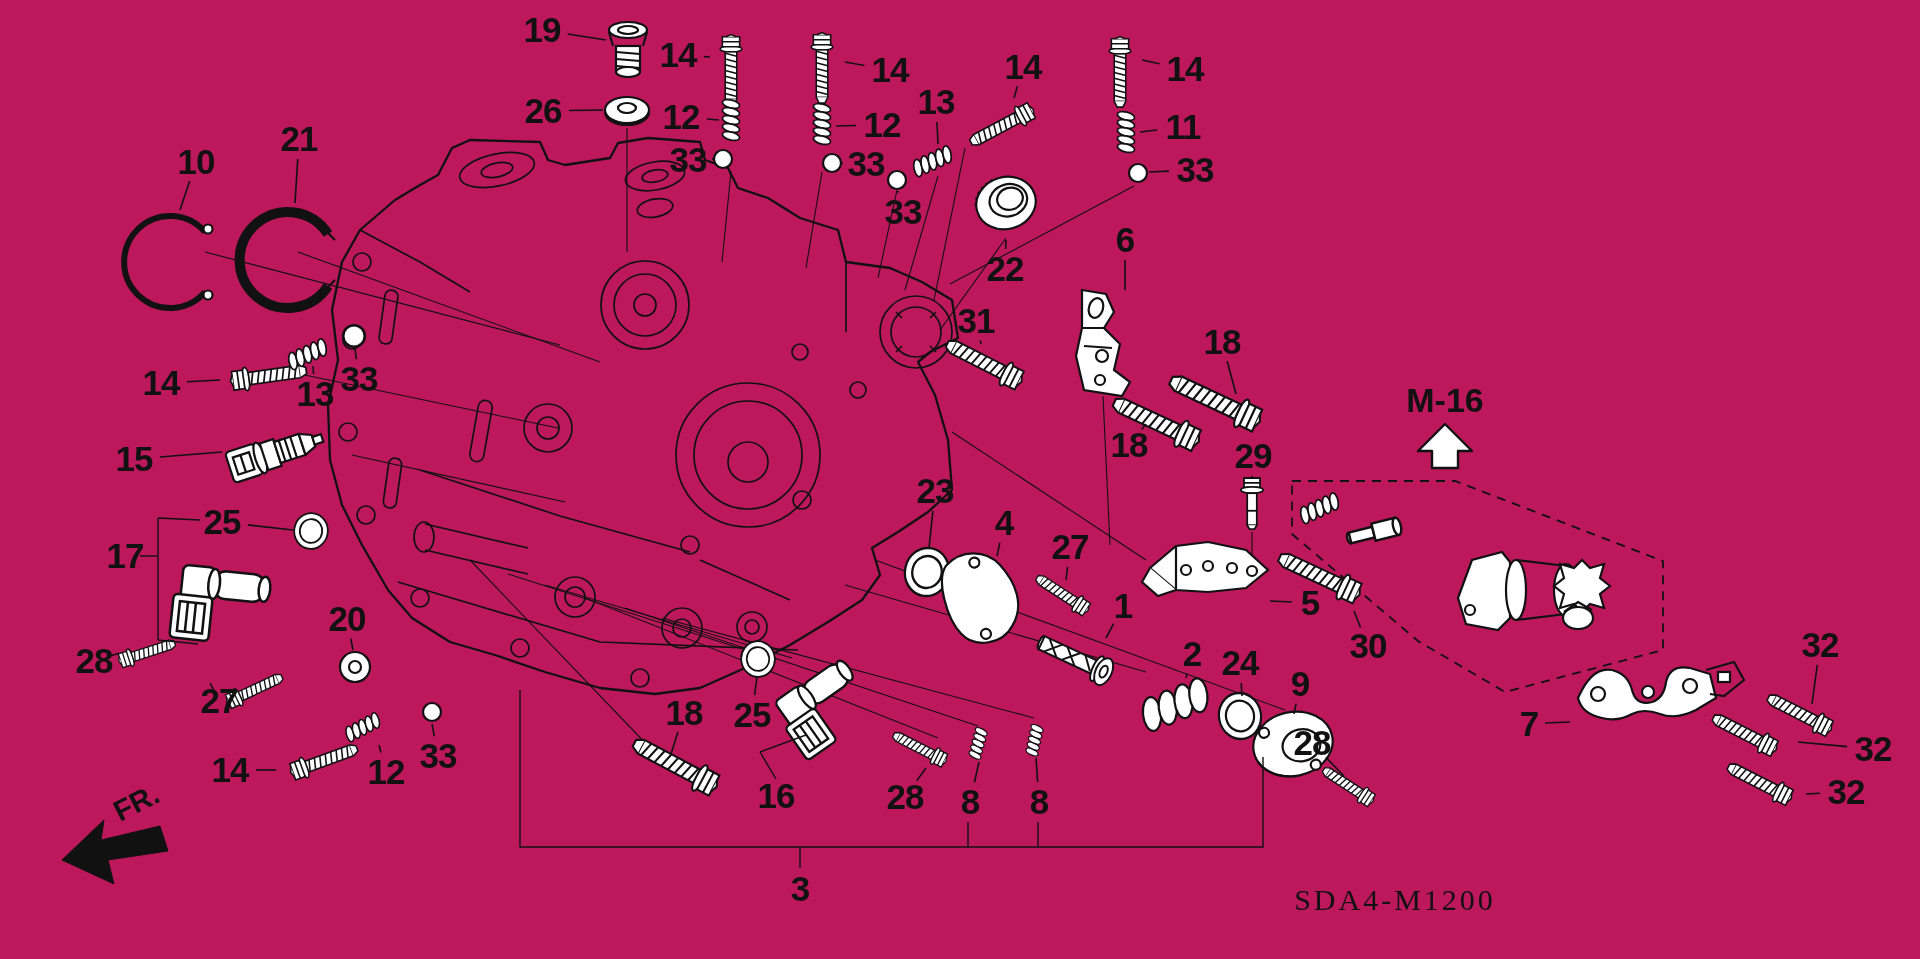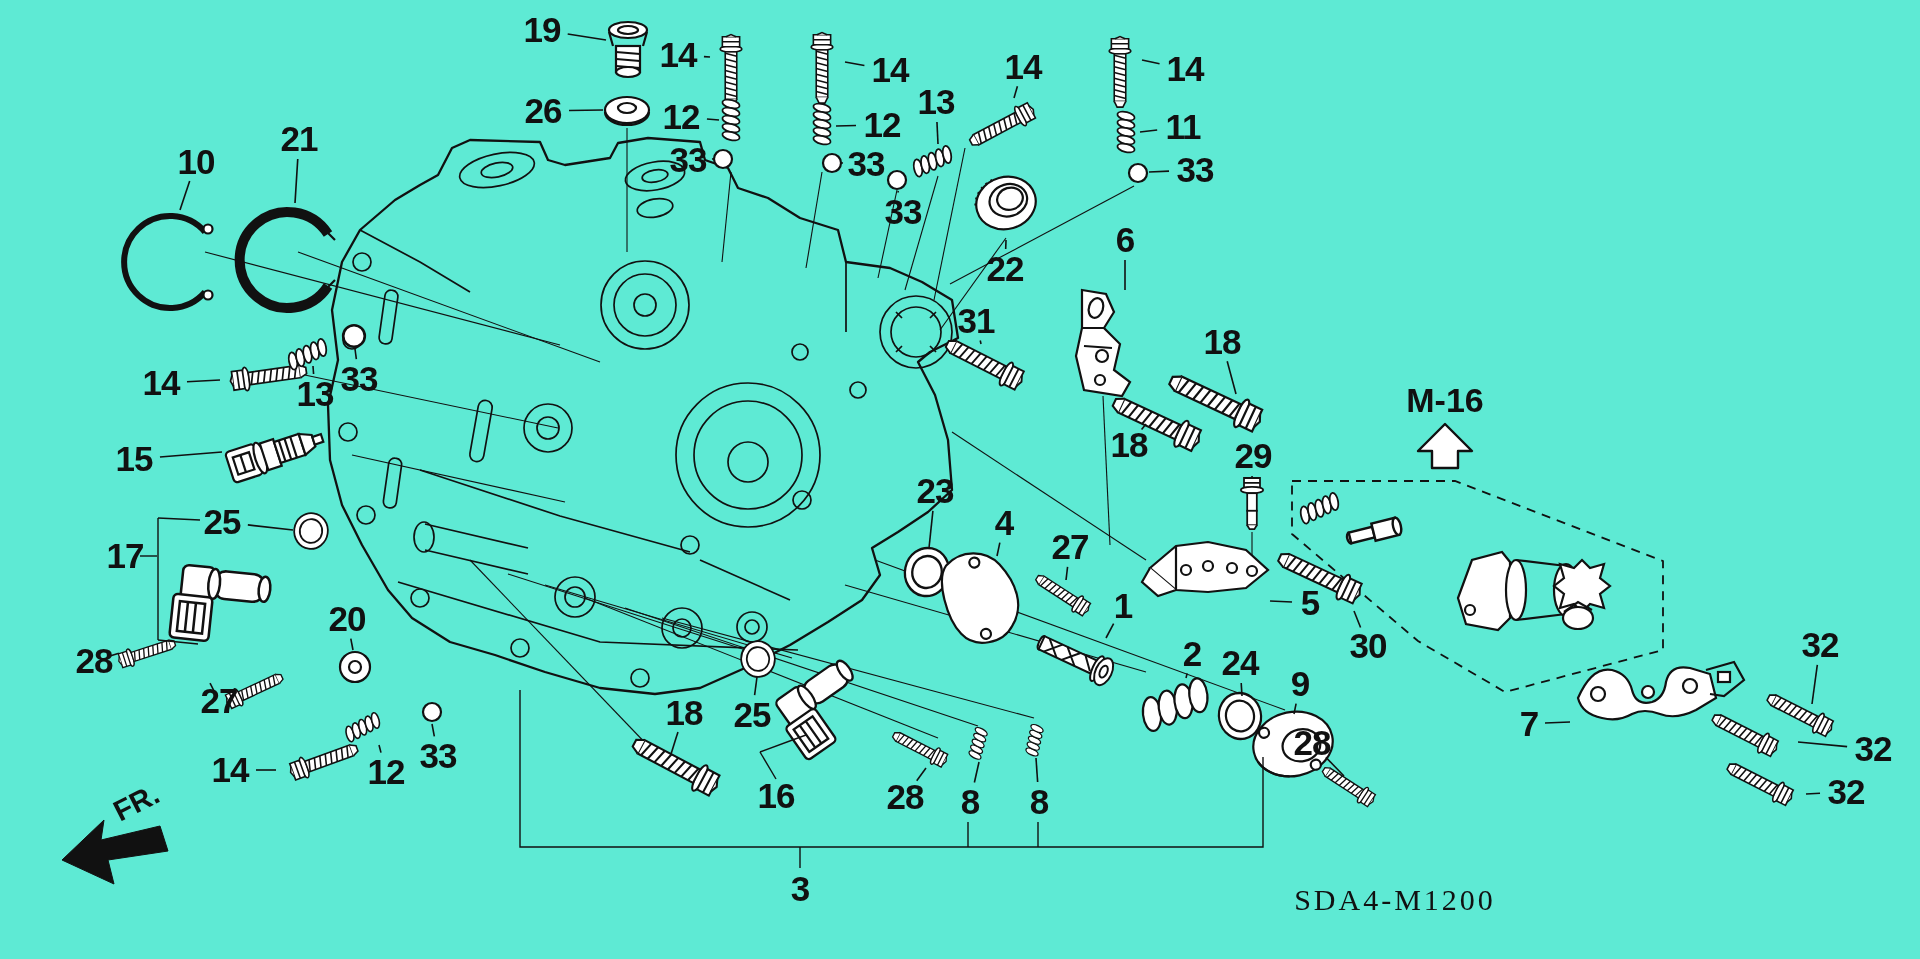--- a/index.html
+++ b/index.html
@@ -1,16 +1,16 @@
 <!DOCTYPE html>
 <html><head>
 <meta charset="utf-8">
 <style>
   html,body{margin:0;padding:0;background:#9a9a9a;}
-  .stage{position:relative;width:1920px;height:959px;background:#5eead4;overflow:hidden;
+  .stage{position:relative;width:1920px;height:959px;background:#be185d;overflow:hidden;
          font-family:"Liberation Sans",sans-serif;}
   svg{display:block;position:absolute;left:0;top:0;}
   .case-line{fill:none;stroke:#111;stroke-width:2.3;stroke-linejoin:round;stroke-linecap:round;}
   .detail{fill:none;stroke:#111;stroke-width:1.7;stroke-linejoin:round;}
   .pline{stroke:#111;stroke-width:1.1;fill:none;}
   .leader{stroke:#111;stroke-width:1.6;fill:none;}
   .bline{fill:none;stroke:#111;stroke-width:1.4;}
   .dashed-region{fill:none;stroke:#111;stroke-width:1.8;stroke-dasharray:9 7;}
   .callout{font-size:35px;font-weight:700;fill:#111;letter-spacing:-1px;}
   .part{fill:#fff;stroke:#111;stroke-width:2.2;}

